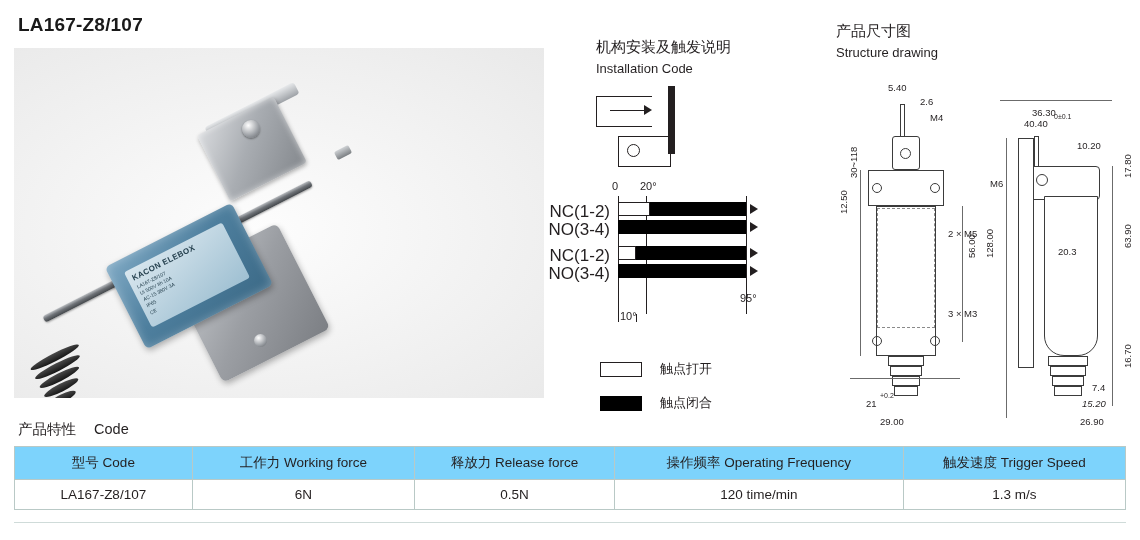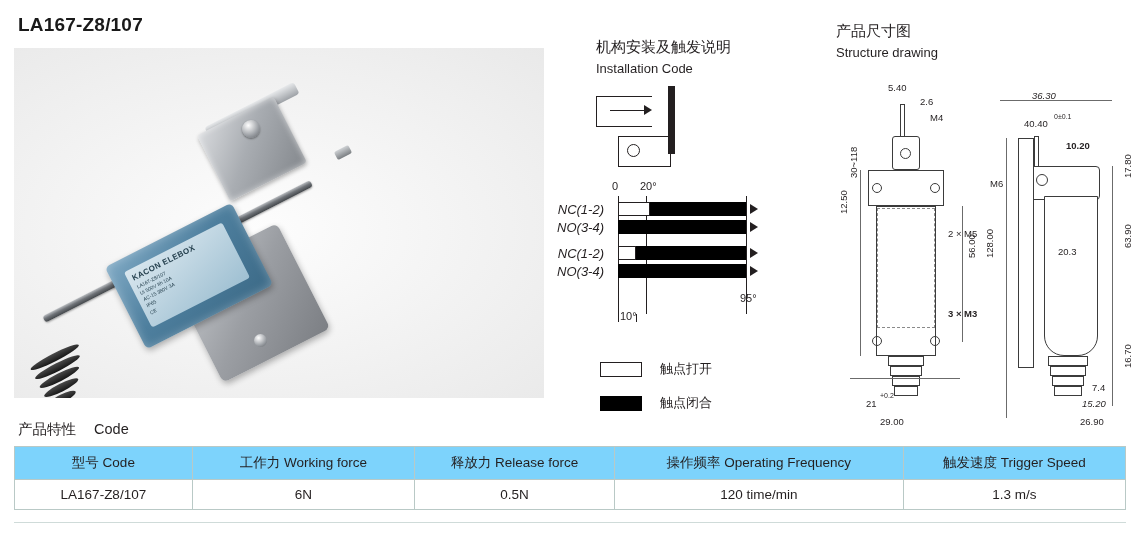--- a/index.html
+++ b/index.html
@@ -116,22 +116,22 @@
   .sec-head .cn { font-size:15px; }
   .sec-head .en { font-size:13px; }
 
   
   .install-dia { position:absolute; left:596px; top:86px; width:130px; height:100px; }
   .ln { position:absolute; background:#231f20; }
 
   
   .timing { position:absolute; left:596px; top:196px; width:260px; height:130px; }
   .tlabel {
-    position:absolute; right:100%; margin-right:14px;
-    font-size:13px; white-space:nowrap; color:#231f20;font-style:italic;
+    position:absolute; right:100%; margin-right:8px;
+    font-size:17px; white-space:nowrap; color:#231f20;
   }
   .bar-row { position:absolute; left:0; height:14px; }
   .bar-white { position:absolute; top:0; height:14px; border:1px solid #231f20; background:#fff; }
   .bar-black { position:absolute; top:0; height:14px; background:#000; }
   .tri {
     position:absolute; width:0;height:0;
     border-top:5px solid transparent; border-bottom:5px solid transparent;
     border-left:8px solid #231f20;
   }
   .ax-text { position:absolute; font-size:11px; color:#231f20; }
@@ -313,43 +313,43 @@
     <div class="dl" style="left:14px; top:300px; width:110px; height:1px; background:#6b6b6b;"></div>
     <div class="dl" style="left:126px; top:128px; width:1px; height:136px; background:#6b6b6b;"></div>
 
     <div class="dim" style="left:52px; top:4px;">5.40</div>
     <div class="dim" style="left:84px; top:18px;">2.6</div>
     <div class="dim" style="left:94px; top:34px;">M4</div>
     <div class="dim vert" style="left:12px; top:100px;">30~118</div>
     <div class="dim vert" style="left:2px;  top:136px;">12.50</div>
     <div class="dim" style="left:112px; top:150px;">2 × M5</div>
     <div class="dim vert" style="left:130px; top:180px;">56.00</div>
-    <div class="dim" style="left:112px; top:230px;font-weight:bold;">3 × M3</div>
+    <div class="dim" style="left:112px; top:230px;">3 × M3</div>
     <div class="dim" style="left:30px; top:320px;">21</div>
     <div class="dim" style="left:44px; top:314px; font-size:7px;">+0.2</div>
     <div class="dim" style="left:44px; top:338px;">29.00</div>
 
     <div class="part" style="left:198px; top:58px; width:5px; height:42px;"></div>
     <div class="part" style="left:190px; top:88px; width:74px; height:34px; border-radius:4px;"></div>
     <div style="position:absolute;left:200px;top:96px;width:12px;height:12px;border:1px solid #3b3b3b;border-radius:50%;"></div>
     <div class="part" style="left:208px; top:118px; width:54px; height:160px; border-radius:0 0 20px 20px;"></div>
     <div class="part" style="left:182px; top:60px; width:16px; height:230px;"></div>
     <div class="part" style="left:212px; top:278px; width:40px; height:10px;"></div>
     <div class="part" style="left:214px; top:288px; width:36px; height:10px;"></div>
     <div class="part" style="left:216px; top:298px; width:32px; height:10px;"></div>
     <div class="part" style="left:218px; top:308px; width:28px; height:10px;"></div>
 
     <div class="dl" style="left:170px; top:60px; width:1px; height:280px; background:#6b6b6b;"></div>
     <div class="dl" style="left:164px; top:22px; width:112px; height:1px; background:#6b6b6b;"></div>
     <div class="dl" style="left:276px; top:88px; width:1px; height:240px; background:#6b6b6b;"></div>
 
-    <div class="dim" style="left:196px; top:12px;font-style:italic;">36.30</div>
+    <div class="dim" style="left:196px; top:29px;">36.30</div>
     <div class="dim" style="left:188px; top:40px;">40.40</div>
     <div class="dim" style="left:218px; top:35px; font-size:7px;">0±0.1</div>
-    <div class="dim" style="left:230px; top:62px;font-weight:bold;">10.20</div>
+    <div class="dim" style="left:241px; top:62px;">10.20</div>
     <div class="dim" style="left:154px; top:100px;">M6</div>
     <div class="dim vert" style="left:286px; top:100px;">17.80</div>
     <div class="dim" style="left:222px; top:168px;">20.3</div>
     <div class="dim vert" style="left:286px; top:170px;">63.90</div>
     <div class="dim vert" style="left:286px; top:290px;">16.70</div>
     <div class="dim vert" style="left:148px; top:180px;">128.00</div>
     <div class="dim" style="left:256px; top:304px;">7.4</div>
     <div class="dim" style="left:246px; top:320px;font-style:italic;">15.20</div>
     <div class="dim" style="left:244px; top:338px;">26.90</div>
   </div>

